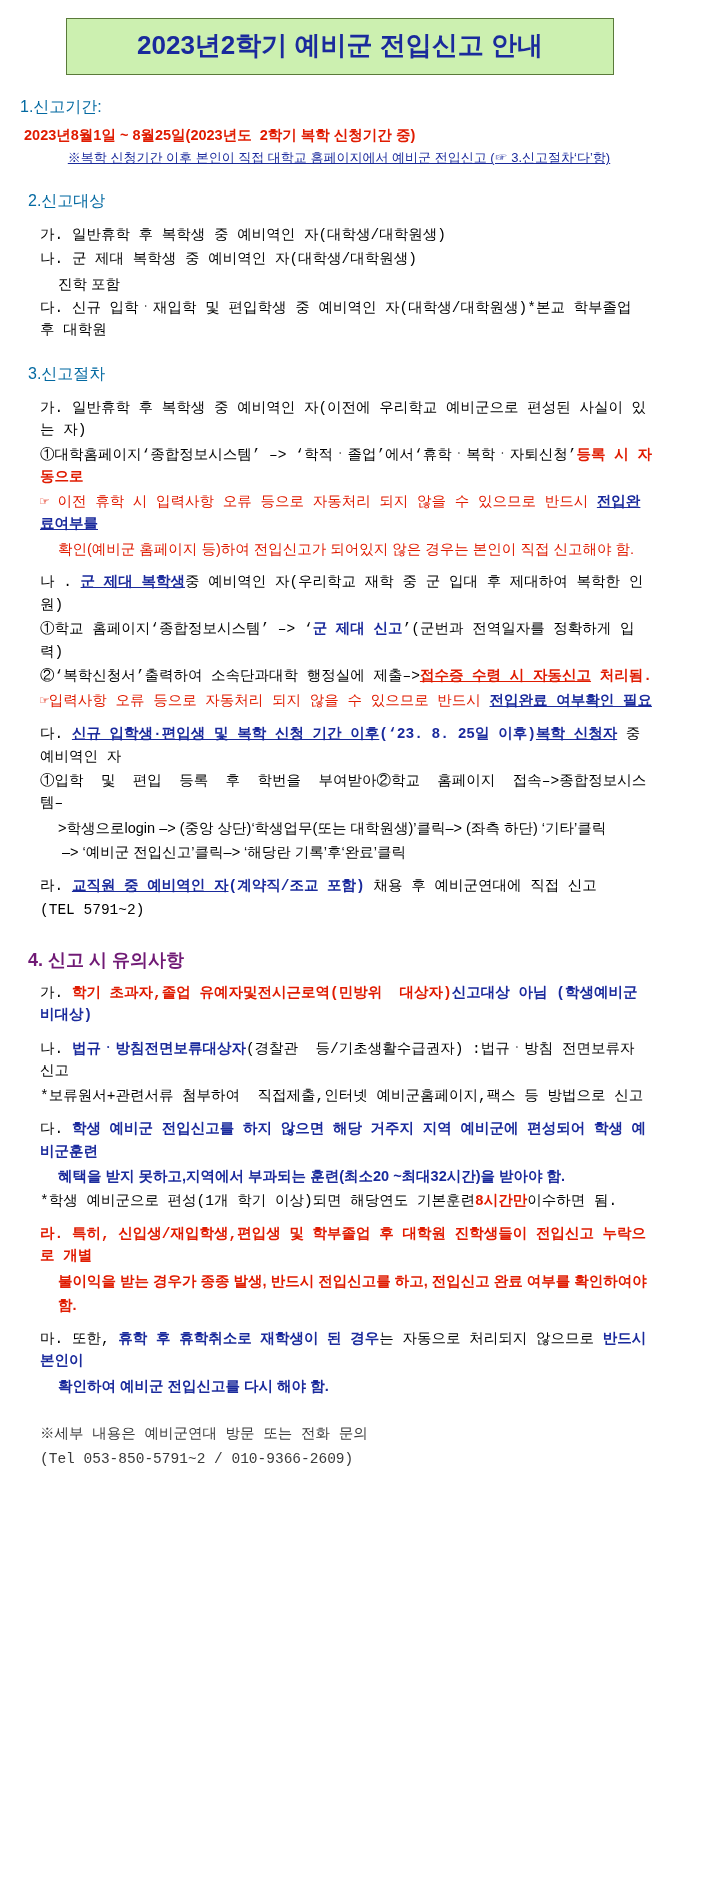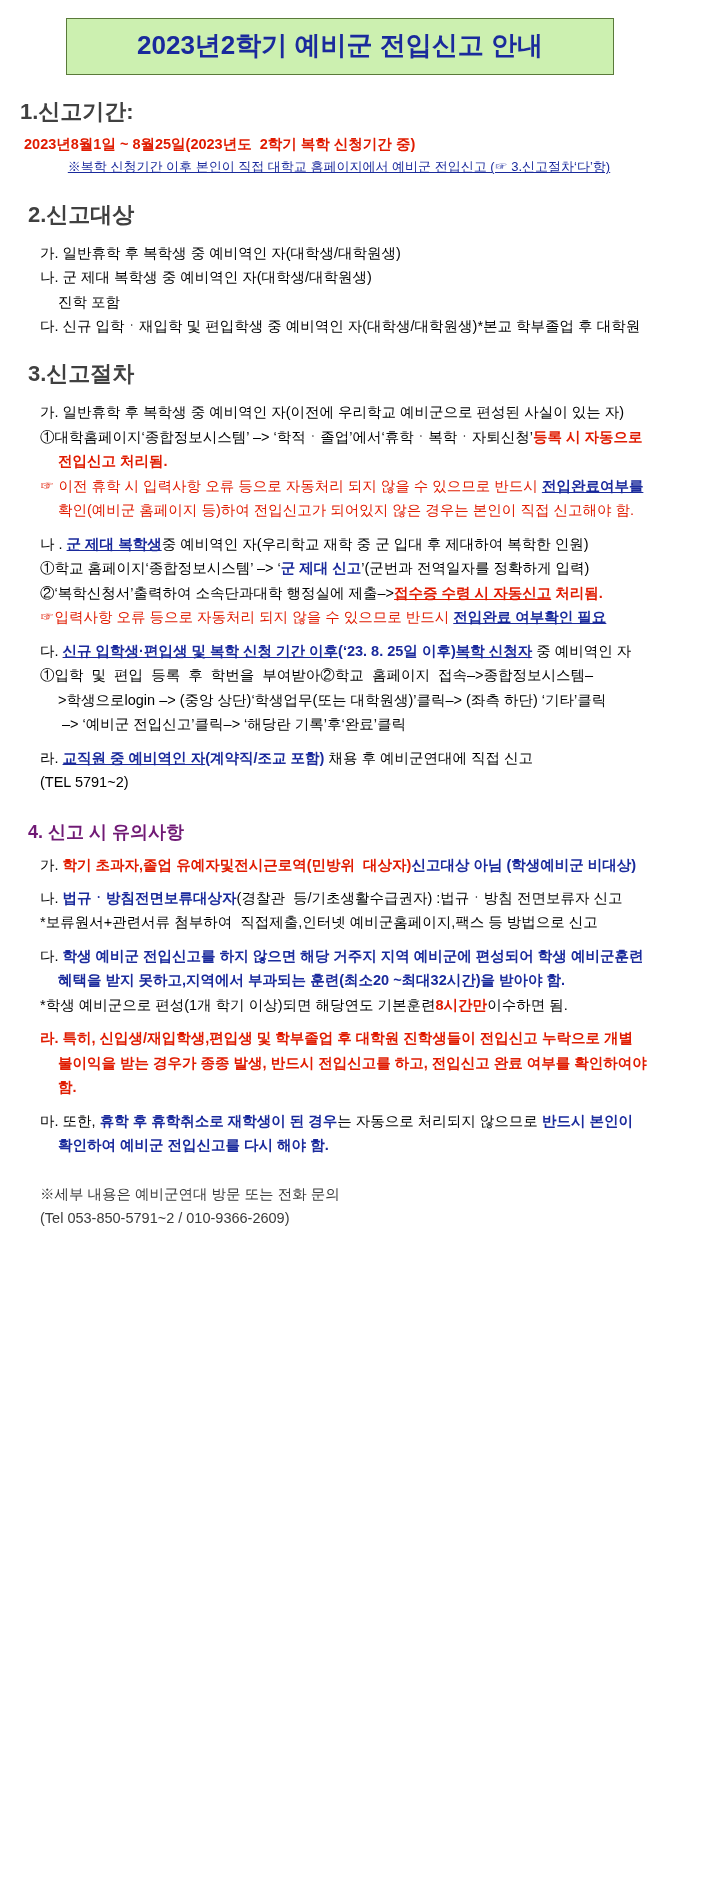--- a/index.html
+++ b/index.html
@@ -30,36 +30,36 @@
   .title-bar .title-text {
     font-size: 26px;
     font-weight: bold;
     color: #1a2a9c;
     letter-spacing: 0px;
   }
   .sec {
     margin-top: 22px;
   }
   .sec-head {
-    font-size: 22px;
-    font-weight: bold;
-    color: #404040;
+    font-size: 16px;
+    font-weight: normal;
+    color: #0369a1;
     margin: 0 0 6px 6px;
   }
   .sec-head.indent {
     margin-left: 14px;
   }
   .line {
     font-size: 14.5px;
     line-height: 1.55;
     margin: 2px 0 2px 10px;
     color: #000;
     white-space: pre-wrap;
   }
-  .line.ind1 { margin-left: 26px; }
+  .line.ind1 { margin-left: 26px; font-family: Liberation Mono, monospace; }
   .line.ind2 { margin-left: 44px; }
   .red { color: #e01b00; }
   .blue { color: #1a2a9c; }
   .bold { font-weight: bold; }
   .u { text-decoration: underline; text-align: center; }
   .small { font-size: 13px; }
   .sp-top { margin-top: 12px; }
   .sp-top-lg { margin-top: 11px; }
   .notice-head {
     font-size: 18px;
@@ -93,21 +93,20 @@
     <div class="line ind1">나. 군 제대 복학생 중 예비역인 자(대학생/대학원생)</div>
     <div class="line ind2">진학 포함</div>
     <div class="line ind1">다. 신규 입학ㆍ재입학 및 편입학생 중 예비역인 자(대학생/대학원생)*본교 학부졸업 후 대학원</div>
   </div>
 
   <div class="sec">
     <div class="sec-head indent">3.신고절차</div>
 
     <div class="line ind1 sp-top">가. 일반휴학 후 복학생 중 예비역인 자(이전에 우리학교 예비군으로 편성된 사실이 있는 자)</div>
     <div class="line ind1"><span>①대학홈페이지‘종합정보시스템’ –&gt; ‘학적ㆍ졸업’에서‘휴학ㆍ복학ㆍ자퇴신청’</span><span class="red bold">등록 시 자동으로</span></div>
-    <div class="line ind2 red bold">전입신고 처리됨.</div>
     <div class="line ind1"><span class="red">☞ 이전 휴학 시 입력사항 오류 등으로 자동처리 되지 않을 수 있으므로 반드시 </span><span class="blue bold u">전입완료여부를</span></div>
     <div class="line ind2 red">확인(예비군 홈페이지 등)하여 전입신고가 되어있지 않은 경우는 본인이 직접 신고해야 함.</div>
 
     <div class="line ind1 sp-top-lg"><span>나 . </span><span class="blue bold u">군 제대 복학생</span><span>중 예비역인 자(우리학교 재학 중 군 입대 후 제대하여 복학한 인원)</span></div>
     <div class="line ind1"><span>①학교 홈페이지‘종합정보시스템’ –&gt; ‘</span><span class="blue bold">군 제대 신고</span><span>’(군번과 전역일자를 정확하게 입력)</span></div>
     <div class="line ind1"><span>②‘복학신청서’출력하여 소속단과대학 행정실에 제출–&gt;</span><span class="red bold u">접수증 수령 시 자동신고</span><span class="red bold"> 처리됨.</span></div>
     <div class="line ind1"><span class="red">☞입력사항 오류 등으로 자동처리 되지 않을 수 있으므로 반드시 </span><span class="blue bold u">전입완료 여부확인 필요</span></div>
 
     <div class="line ind1 sp-top-lg"><span>다. </span><span class="blue bold u">신규 입학생·편입생 및 복학 신청 기간 이후</span><span class="blue bold">(‘23. 8. 25일 이후)</span><span class="blue bold u">복학 신청자</span><span> 중 예비역인 자</span></div>
     <div class="line ind1">①입학  및  편입  등록  후  학번을  부여받아②학교  홈페이지  접속–&gt;종합정보시스템–</div>

